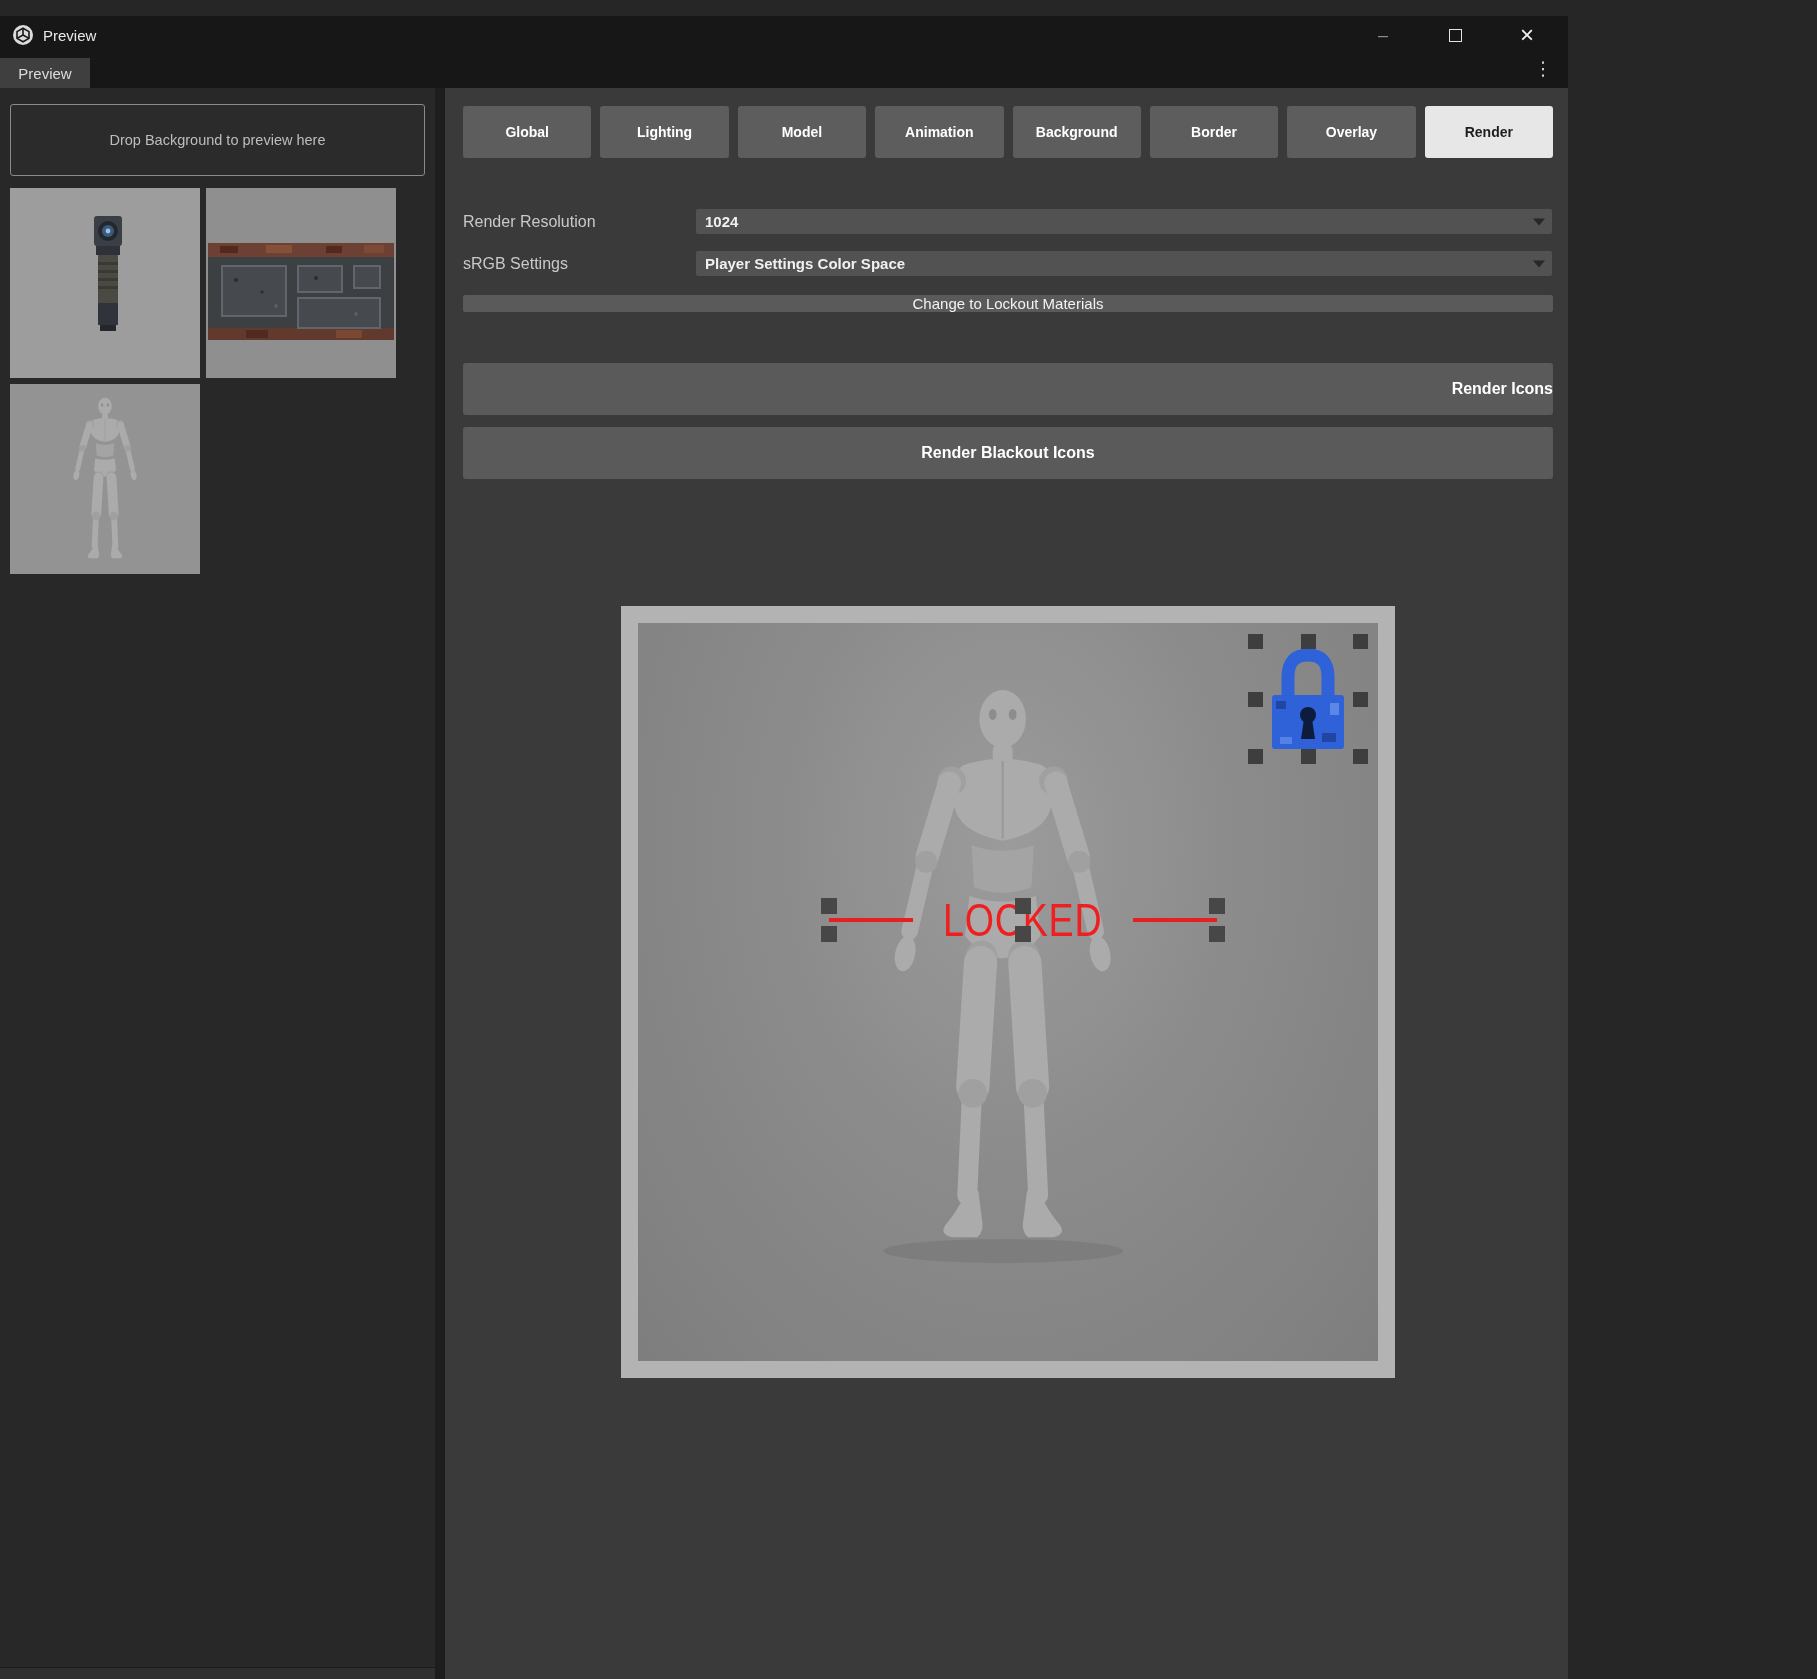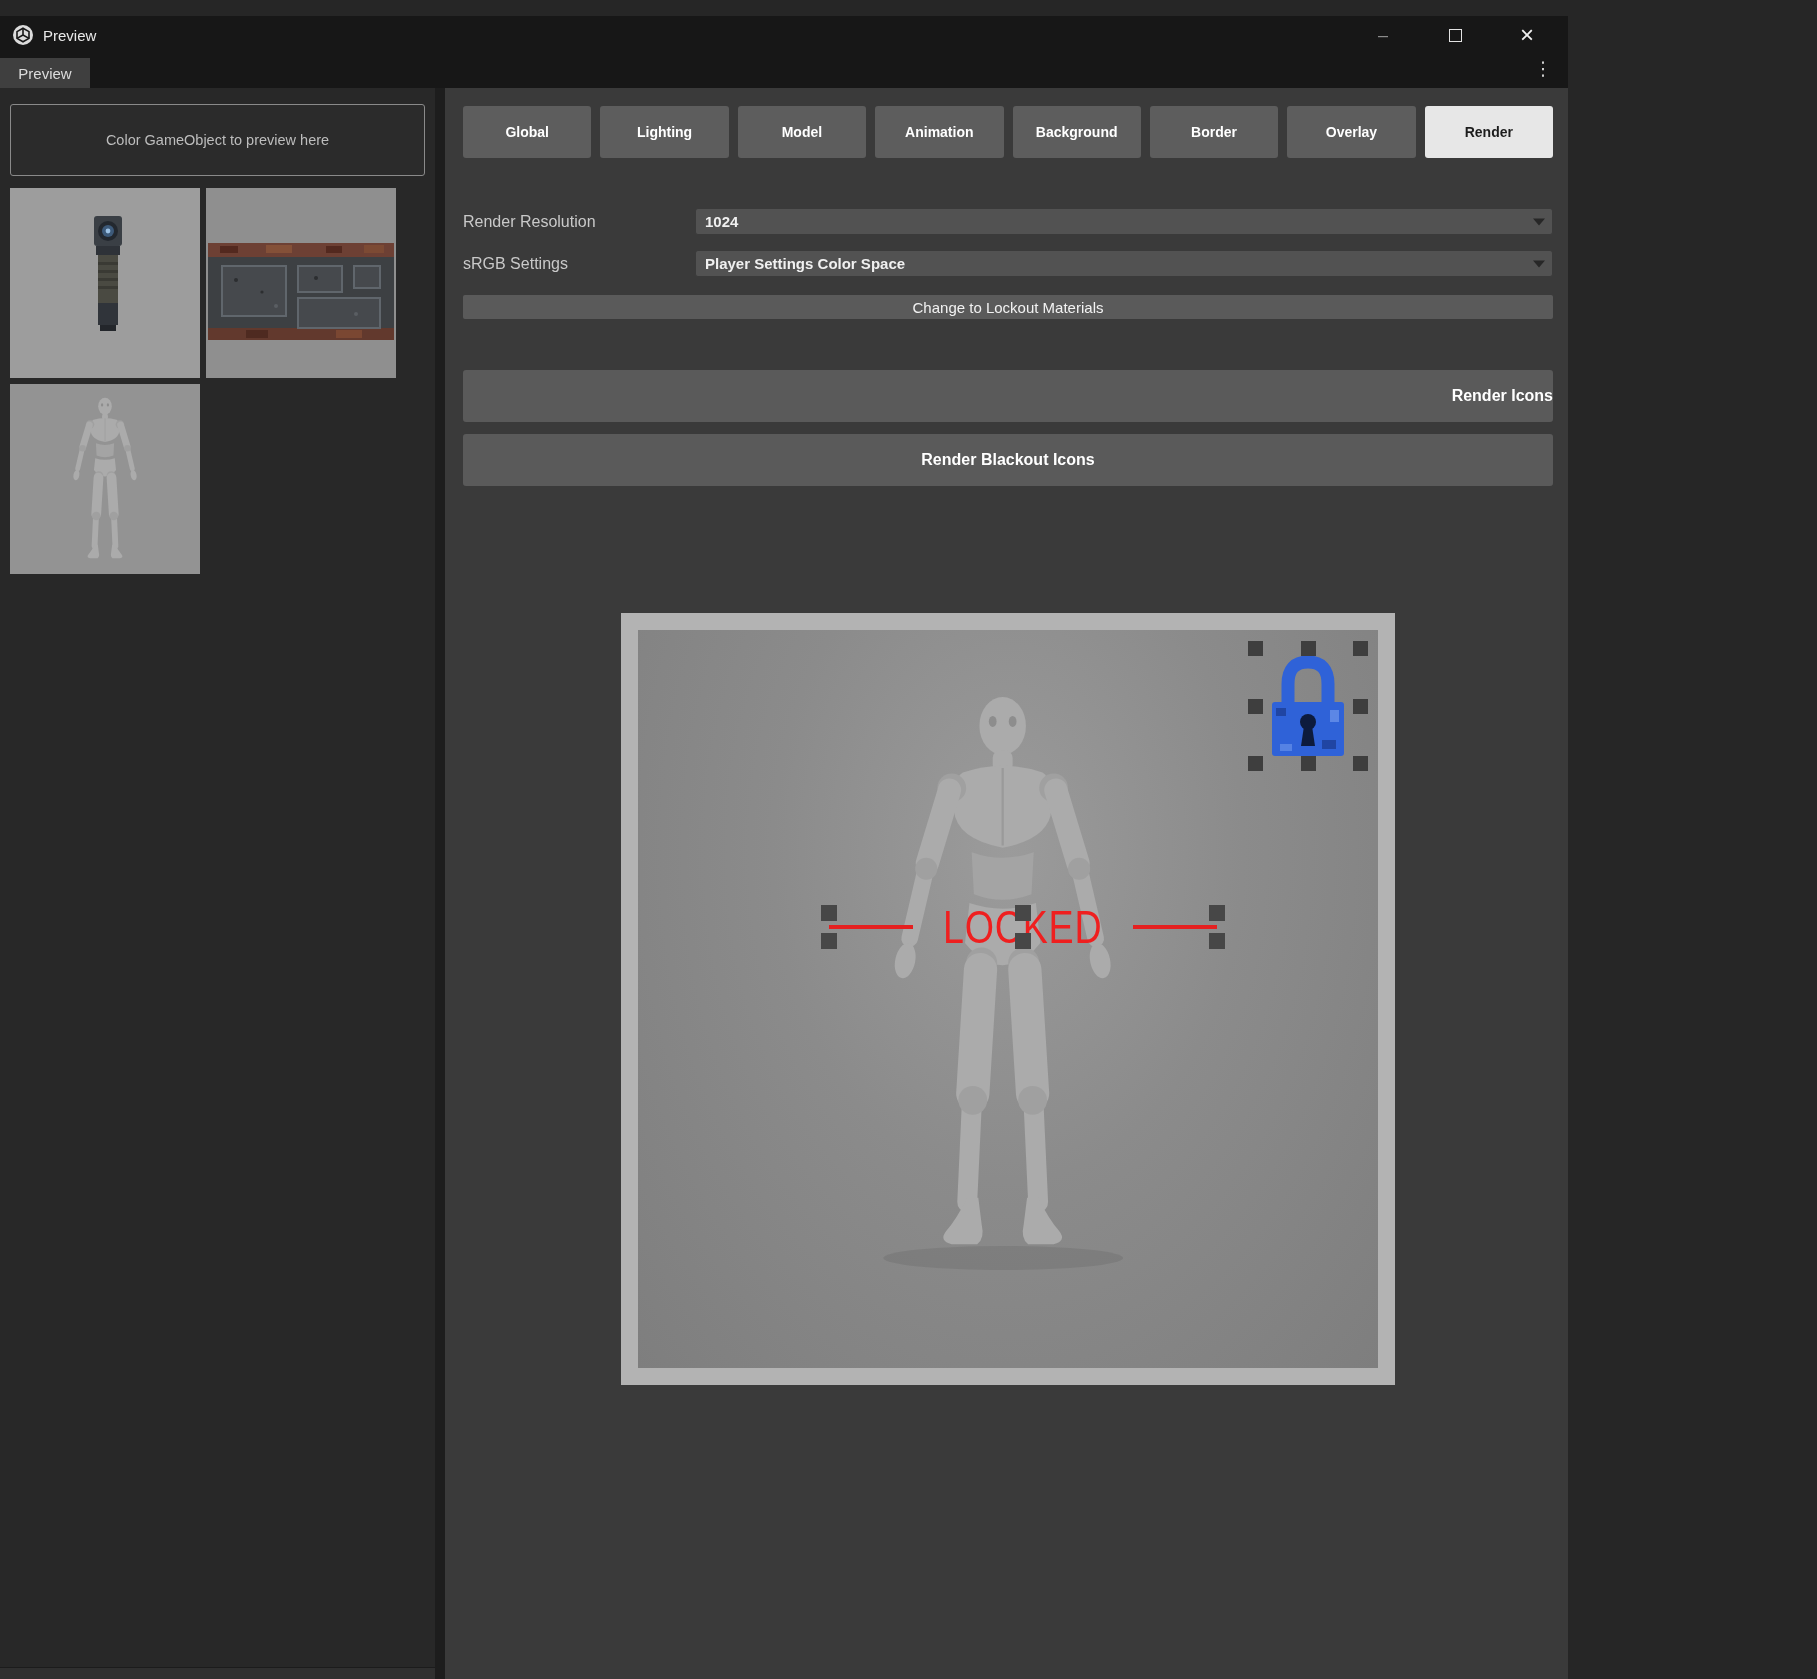--- a/index.html
+++ b/index.html
@@ -47,21 +47,21 @@
   .form-row { display:flex; align-items:center; }
   .row-resolution { margin-top:50px; }
   .row-srgb { margin-top:15px; }
   .form-label { width:232px; color:#c9c9c9; font-size:16px; flex:none; }
   .select { flex:1; height:27px; background:#525252; border:1px solid #3a3a3a; border-radius:3px;
             display:flex; align-items:center; padding:0 9px; color:#f0f0f0; font-size:15px;
             position:relative; cursor:pointer;font-weight:bold; }
   .select .arrow { position:absolute; right:7px; top:50%; transform:translateY(-50%); width:0; height:0;
                    border-left:6px solid transparent; border-right:6px solid transparent; border-top:7px solid #272727; }
 
-  .btn-row { display:flex; gap:24px; margin-top:18px; }
+  .btn-row { display:flex; gap:24px; margin-top:18px;flex-direction:column; }
   .mat-btn { flex:1; height:24px; background:#5a5a5a; border:none; border-radius:2px;
              color:#f2f2f2; font-size:15px; font-family:inherit; cursor:pointer; }
 
   .big-btn { display:block; width:100%; height:52px; background:#5a5a5a; border:none; border-radius:3px;
              color:#ffffff; font-weight:700; font-size:16px; font-family:inherit; cursor:pointer; }
   .big-render { margin-top:51px;text-align:right; }
   .big-blackout { margin-top:12px; }
 
   
   .preview-frame { width:774px; height:772px; margin:127px auto 0; background:#b3b3b3; padding:17px; }
@@ -155,21 +155,21 @@
   </div>
 
   <div class="tabstrip">
     <div class="tab">Preview</div>
     <div class="kebab">⋮</div>
   </div>
 
   <div class="content">
 
     <aside class="sidebar">
-      <div class="dropzone">Color GameObject to preview here</div>
+      <div class="dropzone">Drop Background to preview here</div>
 
       <div class="thumbs">
         <div class="thumb">
           <svg viewBox="0 0 190 190">
             <rect width="190" height="190" fill="#9d9d9d"></rect>
             <rect x="84" y="28" width="28" height="30" rx="3" fill="#3a3f45"></rect>
             <circle cx="98" cy="43" r="10" fill="#23282f"></circle>
             <circle cx="98" cy="43" r="6" fill="#3d5a7a"></circle>
             <circle cx="98" cy="43" r="2.4" fill="#9cc2e6"></circle>
             <rect x="86" y="58" width="24" height="9" fill="#2e3238"></rect>

